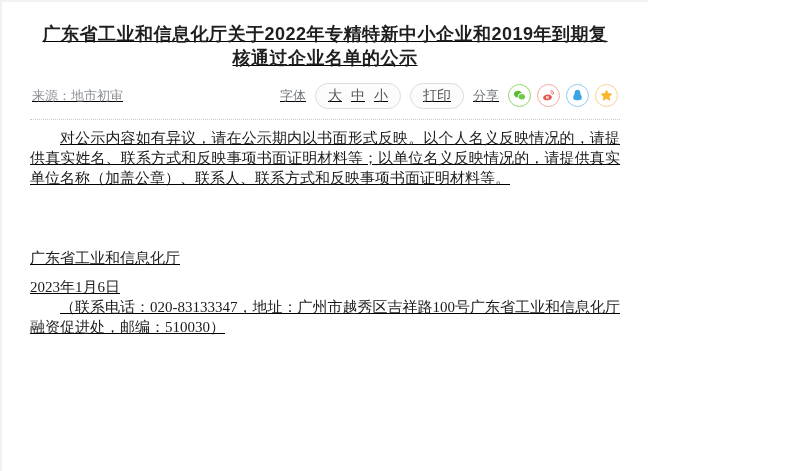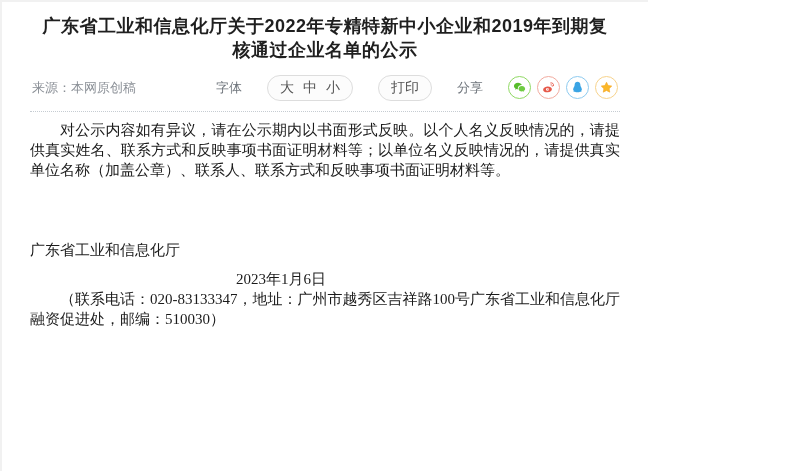--- a/index.html
+++ b/index.html
@@ -7,22 +7,23 @@
   body {
     width: 800px; height: 471px;
     background: #ffffff;
     font-family: "Liberation Sans", sans-serif;
     overflow: hidden;
   }
   .page {
     width: 648px; height: 471px;
     border-top: 2px solid #f1f1f1;
     border-left: 2px solid #f1f1f1;
-    padding: 0 28px;
+    padding: 8px 28px;
     background: #fff;
+    text-decoration: underline;
   }
   
   .article-title {
     margin: 12px 6px 6px;
     font-size: 18px;
     font-weight: bold;
     color: #1f1f1f;
     text-align: center;
     line-height: 1.35;
     letter-spacing: 0.5px;
@@ -32,21 +33,21 @@
     display: flex;
     justify-content: space-between;
     align-items: center;
     padding: 6px 2px 10px;
     border-bottom: 1px dotted #c6ccd2;
     font-size: 13px;
     color: #8b9097;
   }
   .meta-left { display: flex; align-items: center; gap: 14px; white-space: nowrap; }
   .meta-item { color: #8b9097; }
-  .toolbar { display: flex; align-items: center; gap: 25px; }
+  .toolbar { display: flex; align-items: center; gap: 9px; }
   .tb-label { color: #6f757c; font-size: 13px; }
   .pill {
     display: inline-flex;
     align-items: center;
     gap: 9px;
     border: 1px solid #ddd;
     border-radius: 14px;
     background: #fcfcfc;
     padding: 3px 12px;
     color: #555;
@@ -86,39 +87,39 @@
     margin-top: 34px;
     text-indent: 2em;
   }
   .sig-org {
     margin-top: 60px;
     text-align: left;
     padding-right: 35px;
   }
   .sig-date {
     margin-top: 9px;
-    text-align: center;
+    text-align: left;
     padding-right: 88px;
   }
   .contact-line {
     margin-top: 13px;
     text-indent: 2em;
     text-align: justify;
   }
 </style>
 </head>
 <body>
 
 <div class="page">
 
   <h1 class="article-title">广东省工业和信息化厅关于2022年专精特新中小企业和2019年到期复核通过企业名单的公示</h1>
 
   <div class="meta-row">
     <div class="meta-left">
-      <span class="meta-item">来源：本网原创稿</span>
+      <span class="meta-item">来源：地市初审</span>
     </div>
     <div class="toolbar">
       <span class="tb-label">字体</span>
       <span class="pill">
         <span class="fs-btn">大</span>
         <span class="fs-btn">中</span>
         <span class="fs-btn">小</span>
       </span>
       <span class="pill">打印</span>
       <span class="tb-label">分享</span>

